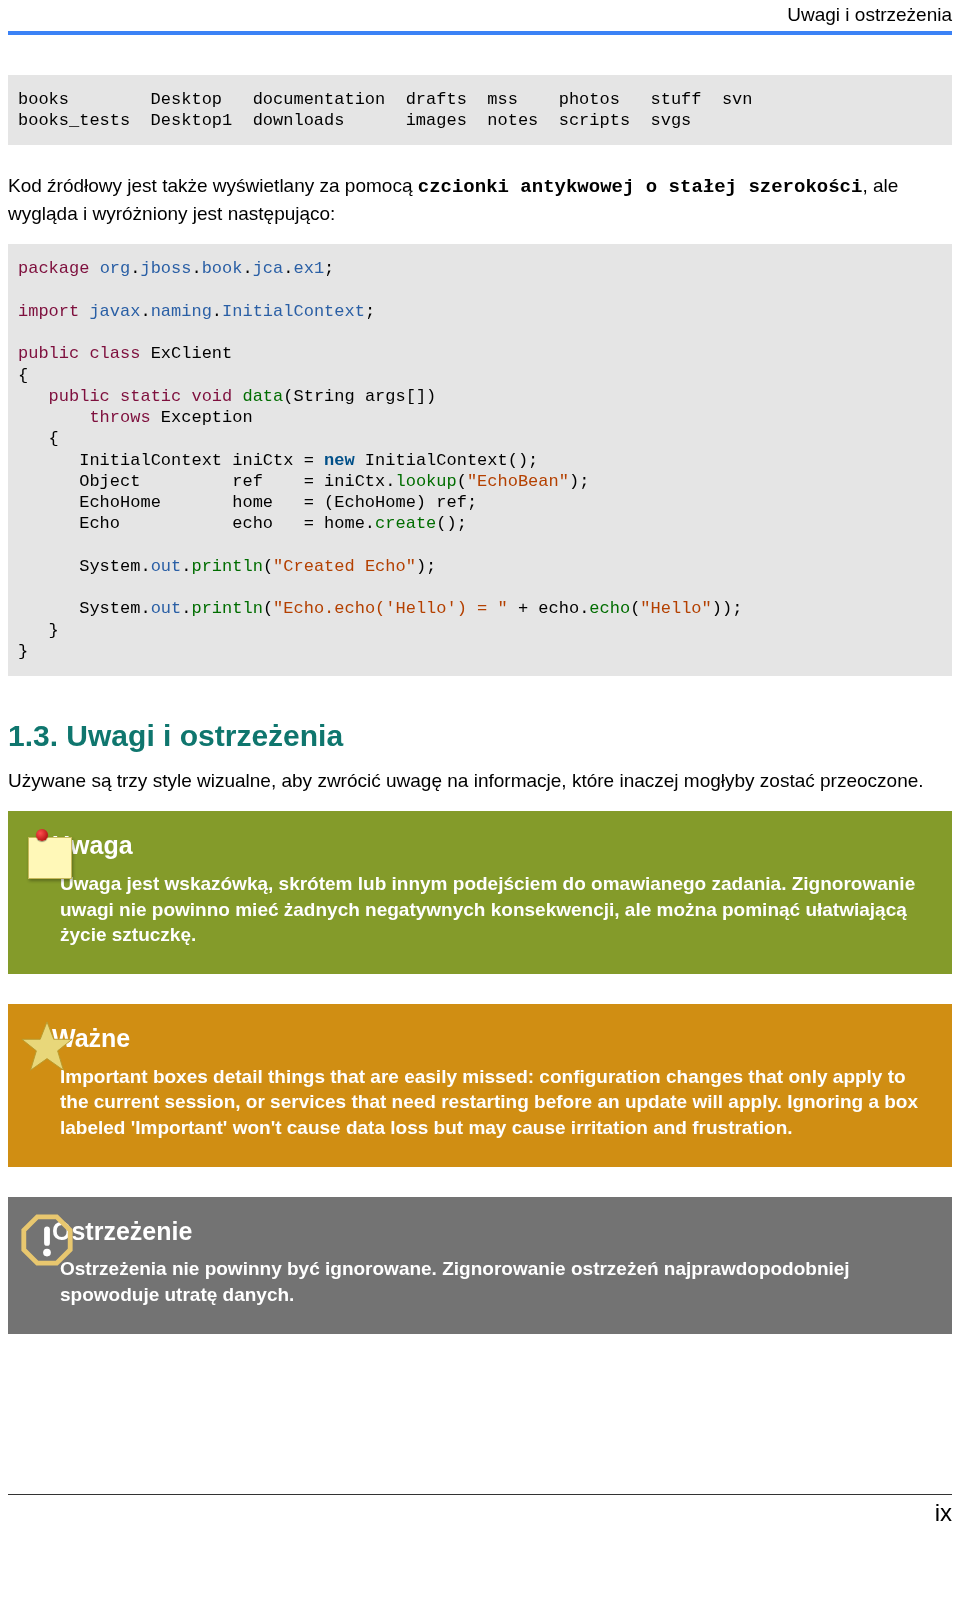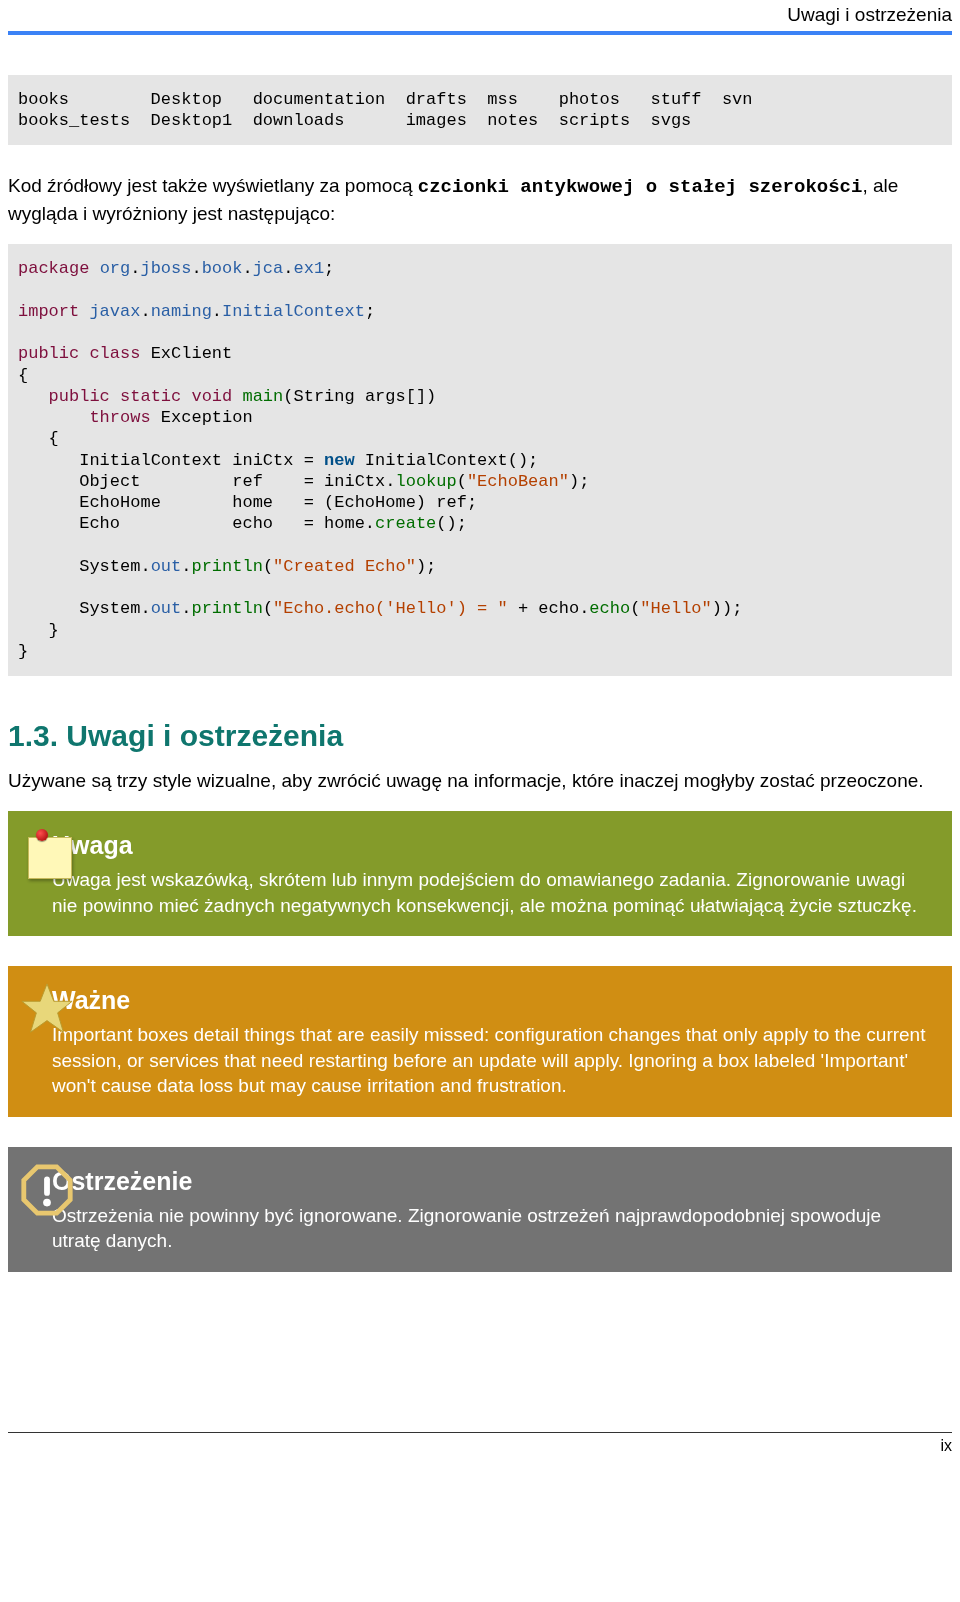--- a/index.html
+++ b/index.html
@@ -52,21 +52,21 @@
     min-height: 46px;
   }
   .admon-note { background: #849b2a; }
   .admon-important { background: #d08e13; }
   .admon-warning { background: #737373; }
   .admon h3 {
     margin: 0 0 4px 0;
     font-size: 25px;
     font-weight: bold;
   }
-  .admon p { margin: 0; font-size: 19px; line-height: 1.35; }
+  .admon p { margin: 8px; font-size: 19px; line-height: 1.35; font-weight: bold; }
   .admon .icon {
     position: absolute;
     left: 10px;
     top: 14px;
     width: 58px; height: 58px;
   }
   
   .icon-note .paper {
     position: absolute; left: 10px; top: 12px;
     width: 42px; height: 40px;
@@ -79,21 +79,21 @@
     background: radial-gradient(circle at 35% 35%, #ff4e4e, #9b0000);
     box-shadow: 0 1px 1px rgba(0,0,0,.4);
   }
   
   .icon-important svg { width: 58px; height: 58px; }
   
   .icon-warning svg { width: 58px; height: 58px; }
   .page-foot {
     border-top: 1px solid #333;
     text-align: right;
-    font-size: 16px;
+    font-size: 24px;
     margin-top: 160px;
     padding-top: 2px;
   }
 </style>
 </head>
 <body>
 
 <div class="page-head">
   <span>Uwagi i ostrzeżenia</span>
 </div>
@@ -104,21 +104,21 @@
 <p class="para">
   <span>Kod źródłowy jest także wyświetlany za pomocą </span><span class="mono-bold">czcionki antykwowej o stałej szerokości</span><span>, ale wygląda i wyróżniony jest następująco:</span>
 </p>
 
 <pre class="code-block"><span class="kw">package</span> <span class="id">org</span>.<span class="id">jboss</span>.<span class="id">book</span>.<span class="id">jca</span>.<span class="id">ex1</span>;
 
 <span class="kw">import</span> <span class="id">javax</span>.<span class="id">naming</span>.<span class="id">InitialContext</span>;
 
 <span class="kw">public</span> <span class="kw">class</span> <span>ExClient</span>
 {
-   <span class="kw">public</span> <span class="kw">static</span> <span class="kw">void</span> <span class="fn">main</span><span>(String args[])</span>
+   <span class="kw">public</span> <span class="kw">static</span> <span class="kw">void</span> <span class="fn">data</span><span>(String args[])</span>
        <span class="kw">throws</span> <span>Exception</span>
    {
       <span>InitialContext iniCtx = </span><span class="new">new</span><span> InitialContext();</span>
       <span>Object         ref    = iniCtx.</span><span class="fn">lookup</span><span>(</span><span class="str">"EchoBean"</span><span>);</span>
       <span>EchoHome       home   = (EchoHome) ref;</span>
       <span>Echo           echo   = home.</span><span class="fn">create</span><span>();</span>
 
       <span>System.</span><span class="id">out</span><span>.</span><span class="fn">println</span><span>(</span><span class="str">"Created Echo"</span><span>);</span>
 
       <span>System.</span><span class="id">out</span><span>.</span><span class="fn">println</span><span>(</span><span class="str">"Echo.echo('Hello') = "</span><span> + echo.</span><span class="fn">echo</span><span>(</span><span class="str">"Hello"</span><span>));</span>

